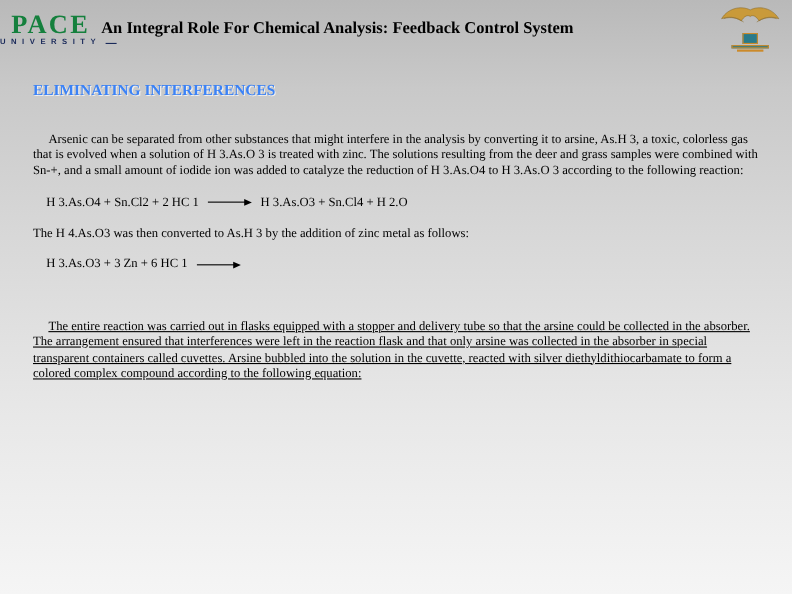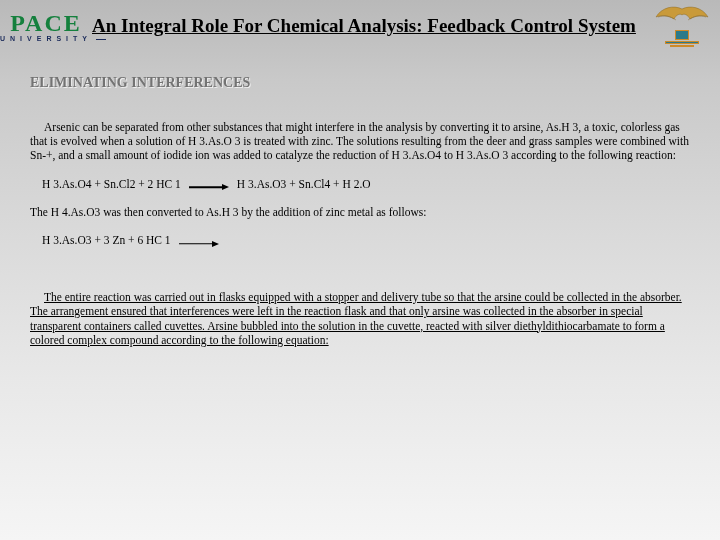--- a/index.html
+++ b/index.html
@@ -48,23 +48,22 @@
     position: absolute;
     top: 50%;
     width: 10px;
     height: 1px;
     background: #1a2a5a;
   }
   .logo-univ::before { left: -14px; }
   .logo-univ::after { right: -14px; }
   .title {
     flex: 1;
-    font-size: 19px;
+    font-size: 15px;
     font-weight: bold;
-    text-decoration: underline;
     text-align: left;
     padding-left: 2px;
   }
   .logo-right {
     width: 64px;
     height: 44px;
     display: flex;
     flex-direction: column;
     align-items: center;
     justify-content: center;
@@ -81,36 +80,36 @@
   .bar-top { width: 34px; height: 3px; background: #2a7a8a; border: 1px solid #cc8a2a; }
   .bar-bottom { width: 24px; height: 2px; background: #cc8a2a; }
   .content {
     padding: 20px 30px 0 30px;
     font-size: 11.5px;
     line-height: 1.25;
   }
   .section-heading {
     font-weight: bold;
     font-size: 14px;
-    color: #737373;
+    color: #3b82f6;
     text-shadow: 1px 1px 0 rgba(255,255,255,0.7);
     margin-bottom: 2px;
   }
   .para {
     text-indent: 14px;
     margin-bottom: 12px;
     margin-top: 28px;
   }
   .para-flat {
     margin-bottom: 12px;
   }
   .eqline {
     margin: 14px 0 14px 12px;
     display: flex;
-    align-items: flex-end;
+    align-items: center;
     gap: 8px;
     font-size: 11.5px;
   }
   .arrow {
     width: 40px;
     height: 8px;
     position: relative;
     display: inline-block;
   }
   .arrow::before {

